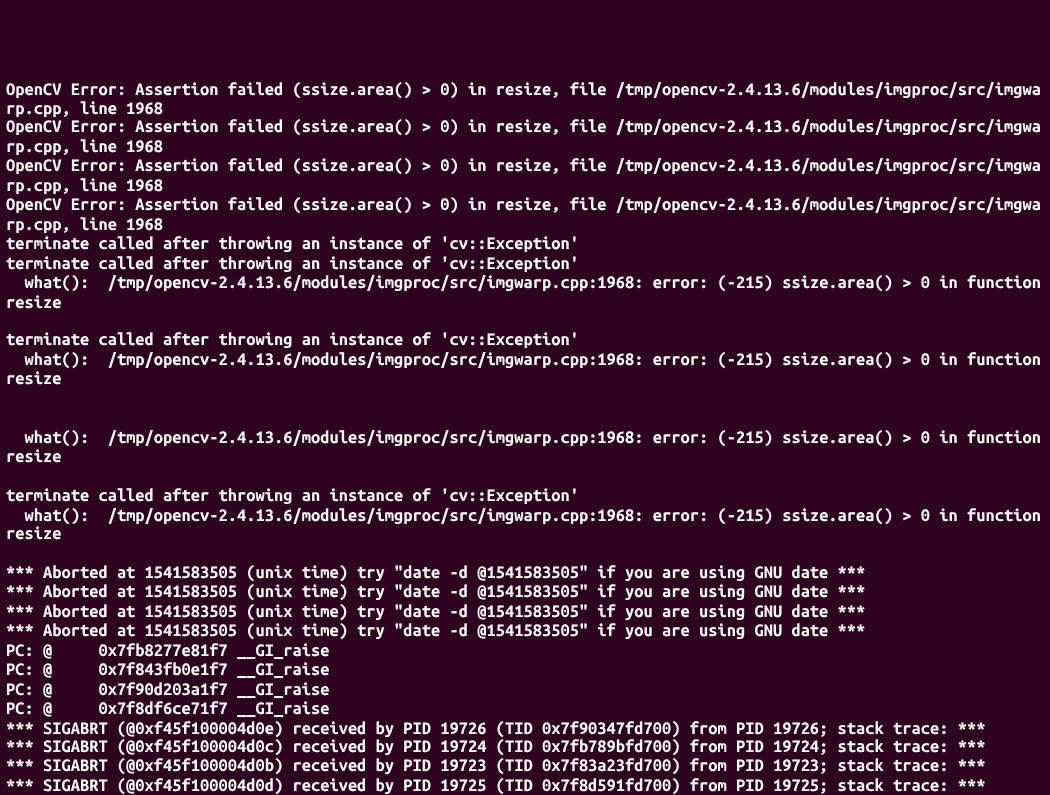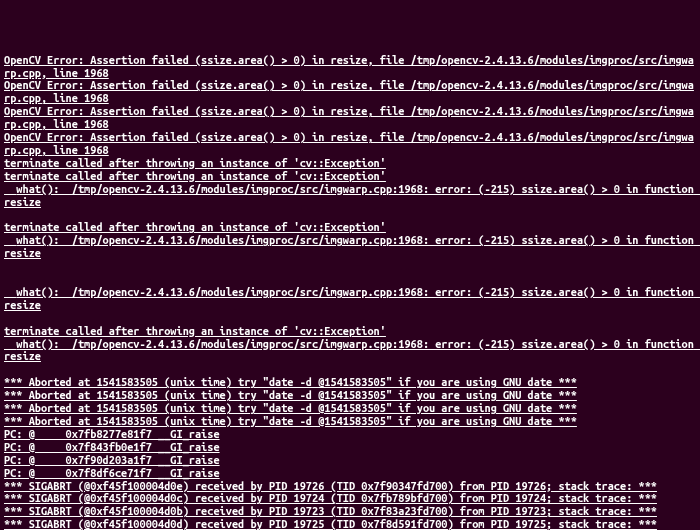--- a/index.html
+++ b/index.html
@@ -15,21 +15,20 @@
     font-family: "Ubuntu Mono", "DejaVu Sans Mono", "Courier New", monospace;
     font-size: 11px;
     line-height: 12.9px;
     white-space: pre-wrap;
     word-break: break-all;
     padding: 2px 4px;
     box-sizing: border-box;
   }
   .bold {
     font-weight: bold;
-    text-decoration: underline;
   }
 </style>
 </head>
 <body>
 
 
 
 <div id="terminal-output"><div class="bold">OpenCV Error: Assertion failed (ssize.area() &gt; 0) in resize, file /tmp/opencv-2.4.13.6/modules/imgproc/src/imgwarp.cpp, line 1968</div><div class="bold">OpenCV Error: Assertion failed (ssize.area() &gt; 0) in resize, file /tmp/opencv-2.4.13.6/modules/imgproc/src/imgwarp.cpp, line 1968</div><div class="bold">OpenCV Error: Assertion failed (ssize.area() &gt; 0) in resize, file /tmp/opencv-2.4.13.6/modules/imgproc/src/imgwarp.cpp, line 1968</div><div class="bold">OpenCV Error: Assertion failed (ssize.area() &gt; 0) in resize, file /tmp/opencv-2.4.13.6/modules/imgproc/src/imgwarp.cpp, line 1968</div><div class="bold">terminate called after throwing an instance of 'cv::Exception'</div><div class="bold">terminate called after throwing an instance of 'cv::Exception'</div><div class="bold">  what():  /tmp/opencv-2.4.13.6/modules/imgproc/src/imgwarp.cpp:1968: error: (-215) ssize.area() &gt; 0 in function resize</div><div>&nbsp;</div><div class="bold">terminate called after throwing an instance of 'cv::Exception'</div><div class="bold">  what():  /tmp/opencv-2.4.13.6/modules/imgproc/src/imgwarp.cpp:1968: error: (-215) ssize.area() &gt; 0 in function resize</div><div>&nbsp;</div><div>&nbsp;</div><div class="bold">  what():  /tmp/opencv-2.4.13.6/modules/imgproc/src/imgwarp.cpp:1968: error: (-215) ssize.area() &gt; 0 in function resize</div><div>&nbsp;</div><div class="bold">terminate called after throwing an instance of 'cv::Exception'</div><div class="bold">  what():  /tmp/opencv-2.4.13.6/modules/imgproc/src/imgwarp.cpp:1968: error: (-215) ssize.area() &gt; 0 in function resize</div><div>&nbsp;</div><div class="bold">*** Aborted at 1541583505 (unix time) try "date -d @1541583505" if you are using GNU date ***</div><div class="bold">*** Aborted at 1541583505 (unix time) try "date -d @1541583505" if you are using GNU date ***</div><div class="bold">*** Aborted at 1541583505 (unix time) try "date -d @1541583505" if you are using GNU date ***</div><div class="bold">*** Aborted at 1541583505 (unix time) try "date -d @1541583505" if you are using GNU date ***</div><div class="bold">PC: @     0x7fb8277e81f7 __GI_raise</div><div class="bold">PC: @     0x7f843fb0e1f7 __GI_raise</div><div class="bold">PC: @     0x7f90d203a1f7 __GI_raise</div><div class="bold">PC: @     0x7f8df6ce71f7 __GI_raise</div><div class="bold">*** SIGABRT (@0xf45f100004d0e) received by PID 19726 (TID 0x7f90347fd700) from PID 19726; stack trace: ***</div><div class="bold">*** SIGABRT (@0xf45f100004d0c) received by PID 19724 (TID 0x7fb789bfd700) from PID 19724; stack trace: ***</div><div class="bold">*** SIGABRT (@0xf45f100004d0b) received by PID 19723 (TID 0x7f83a23fd700) from PID 19723; stack trace: ***</div><div class="bold">*** SIGABRT (@0xf45f100004d0d) received by PID 19725 (TID 0x7f8d591fd700) from PID 19725; stack trace: ***</div></div>
 
 

